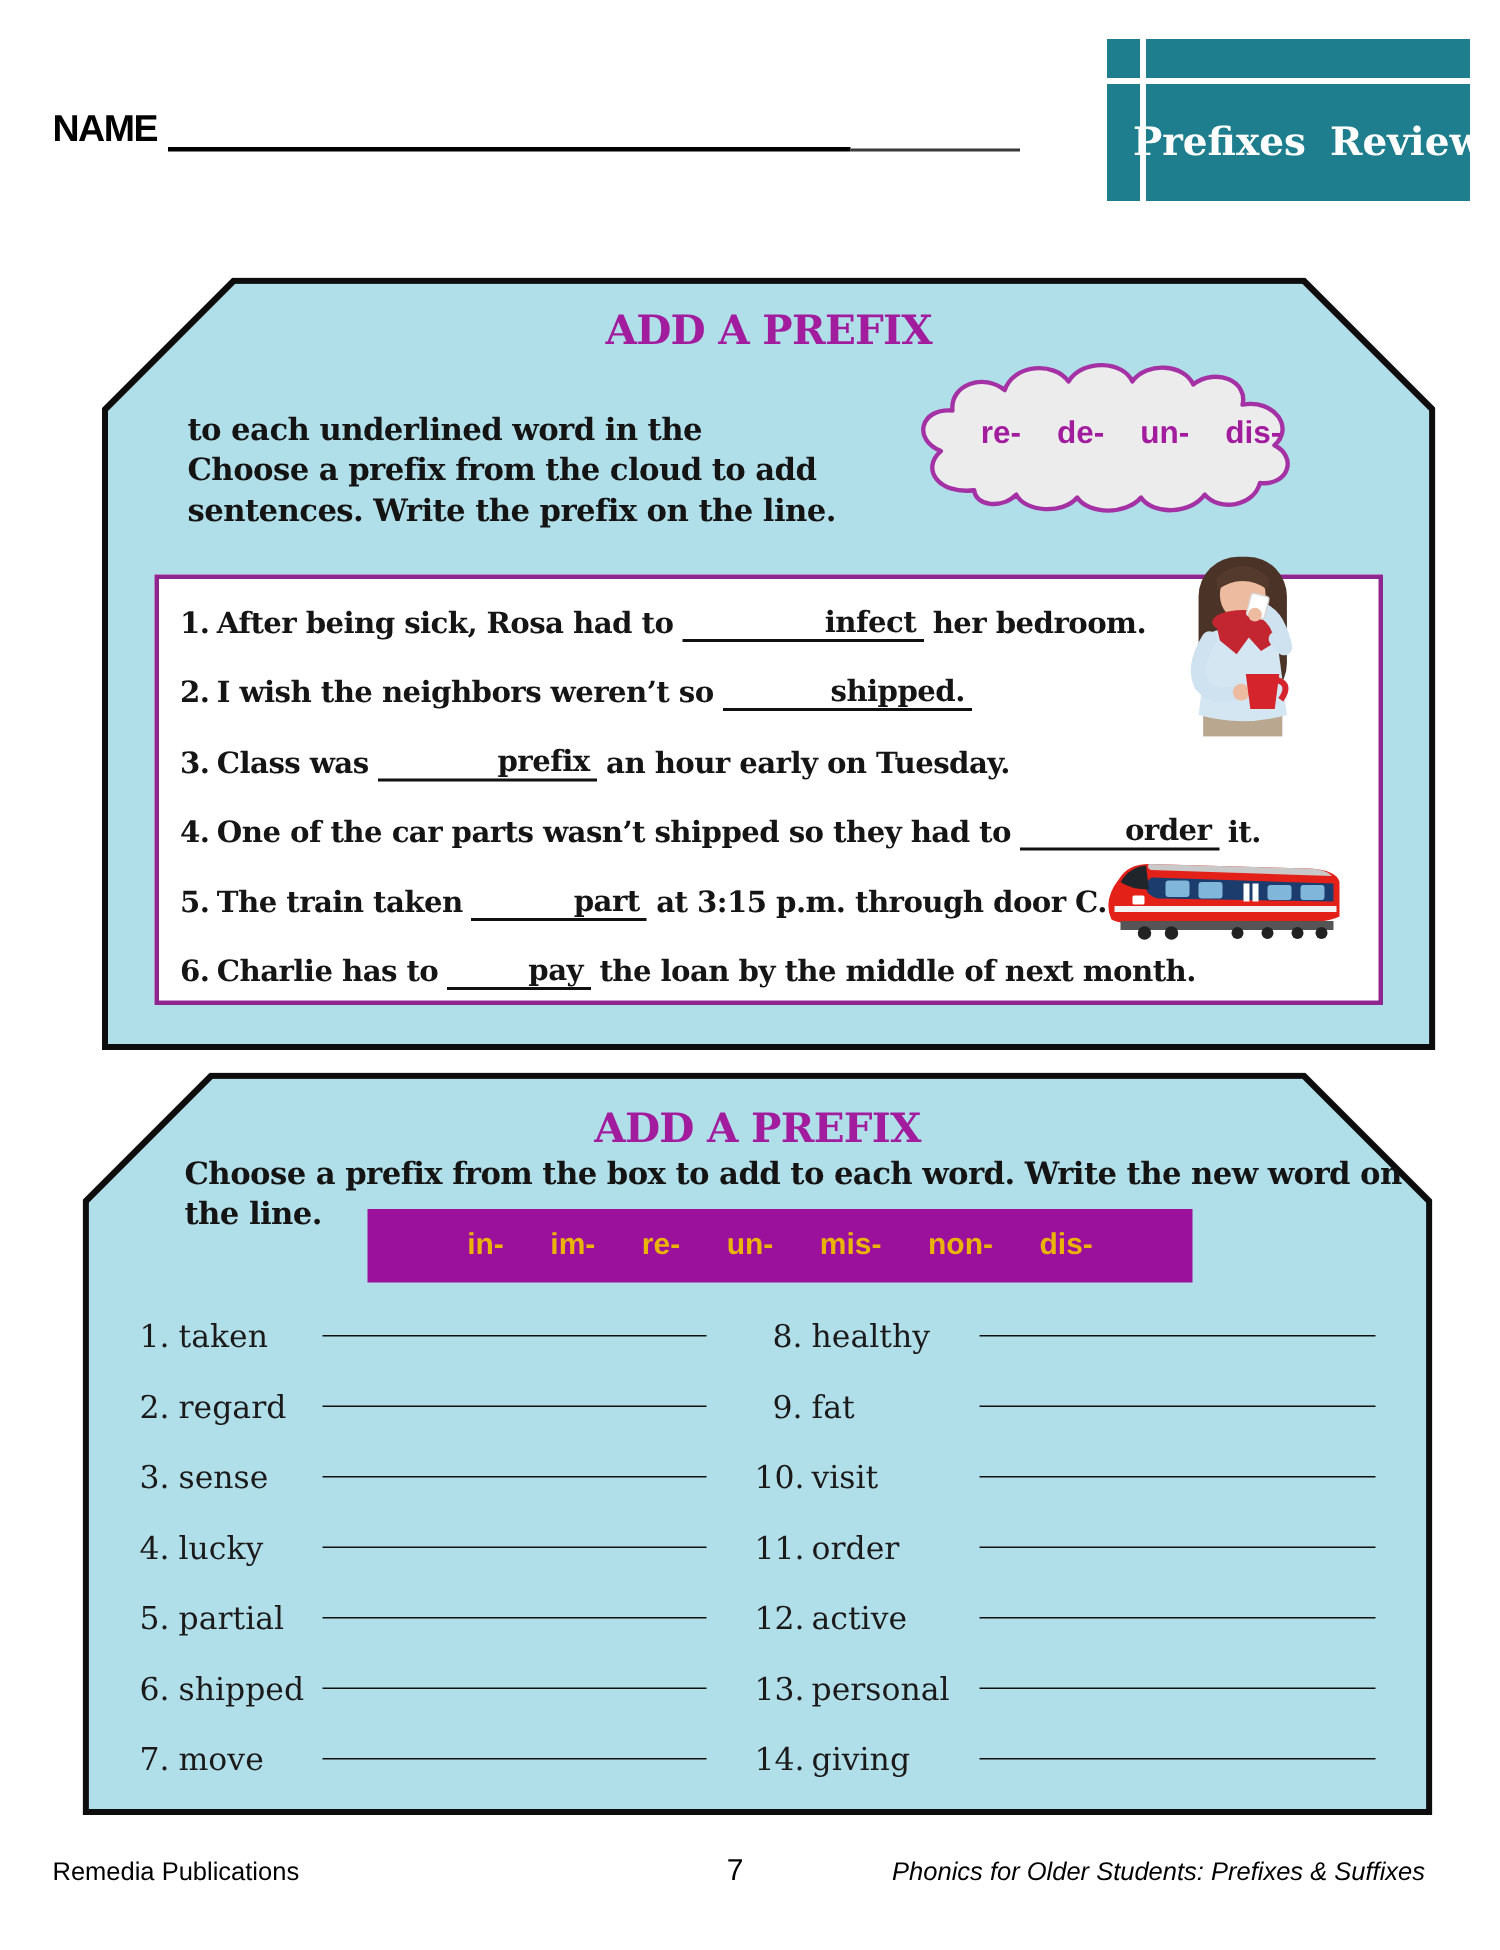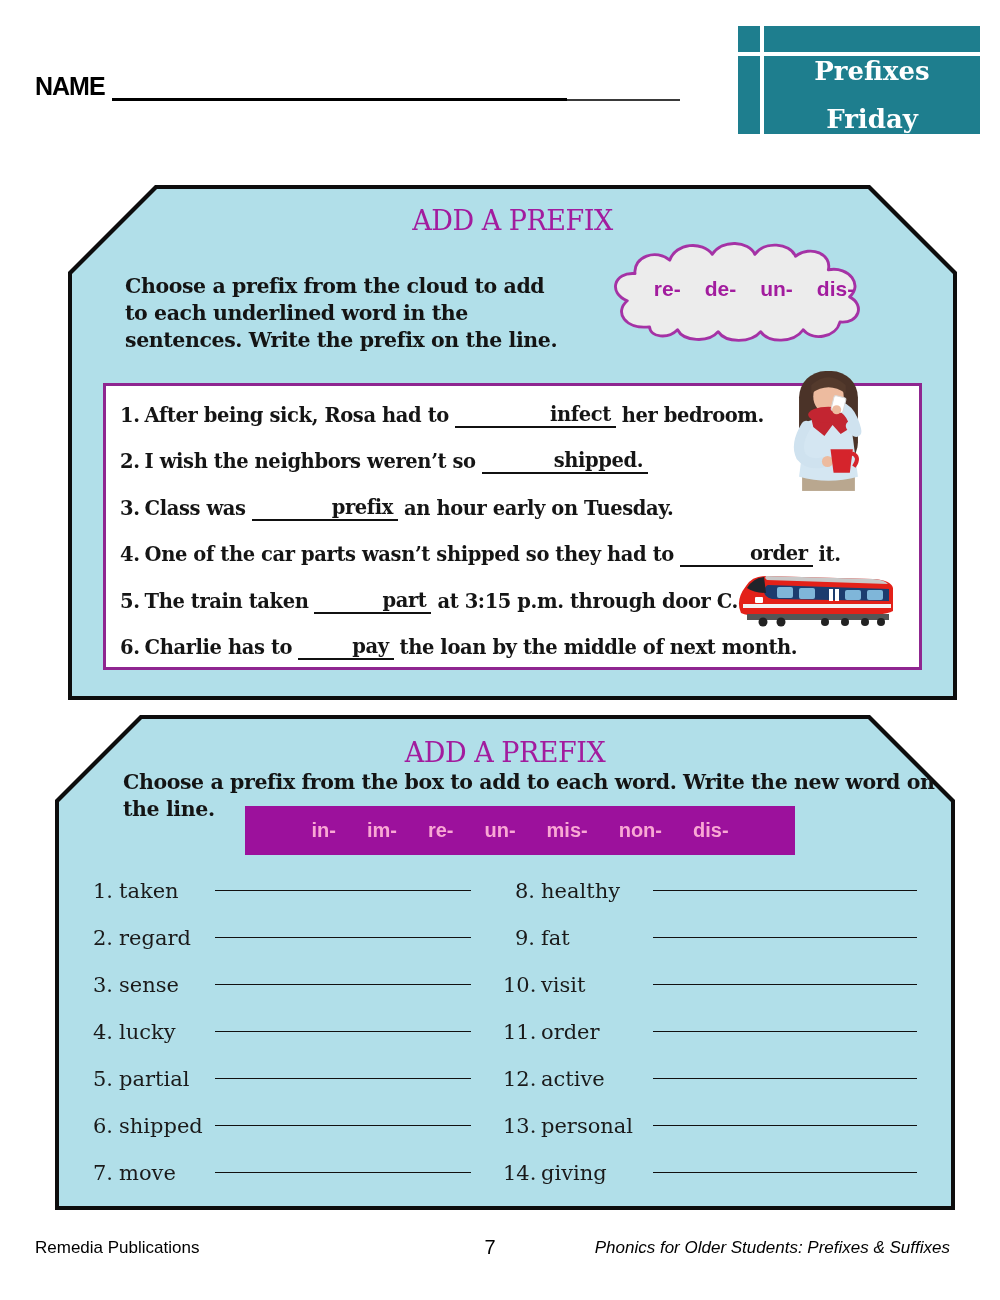--- a/index.html
+++ b/index.html
@@ -10,53 +10,53 @@
   }
   
   .name-row { position:absolute; left:35px; top:72px; }
   .name-label { font-family:"Liberation Sans", sans-serif; font-weight:bold; font-size:25px; letter-spacing:-1px; color:#000; }
   .name-line-1 { position:absolute; left:77px; top:26px; width:455px; border-bottom:3px solid #000; display:inline-block; }
   .name-line-2 { position:absolute; left:532px; top:27px; width:113px; border-bottom:2px solid #3a3a3a; display:inline-block; }
   .badge { position:absolute; left:738px; top:26px; width:242px; height:108px; background:#1e7e8e; }
   .badge .v-line { position:absolute; left:22px; top:0; width:4px; height:100%; background:#fff; }
   .badge .h-line { position:absolute; left:0; top:26px; width:100%; height:4px; background:#fff; }
   .badge .badge-text { position:absolute; left:26px; top:30px; right:0; bottom:0;
-     display:flex; flex-direction:column; align-items:center; justify-content:center; gap:16px; }
+     display:flex; flex-direction:row; align-items:center; justify-content:center; gap:16px; }
   .badge .badge-text div { color:#fff; font-weight:bold; font-size:26px; line-height:32px; }
   
   .panel { position:absolute; }
   .pbg { position:absolute; inset:0; background:#0d0d0d; }
   .pin { position:absolute; inset:4px; background:#b1dfe9; }
   #panel1 { left:68px; top:185px; width:889px; height:515px; }
   #panel1 .pbg { clip-path:polygon(87px 0, 802px 0, 889px 87px, 889px 515px, 0 515px, 0 87px); }
   #panel1 .pin { clip-path:polygon(85px 0, 796px 0, 881px 85px, 881px 507px, 0 507px, 0 85px); }
   #panel2 { left:55px; top:715px; width:900px; height:495px; }
   #panel2 .pbg { clip-path:polygon(85px 0, 815px 0, 900px 85px, 900px 495px, 0 495px, 0 85px); }
   #panel2 .pin { clip-path:polygon(83px 0, 809px 0, 892px 83px, 892px 487px, 0 487px, 0 83px); }
   .pcontent { position:absolute; inset:0; z-index:2; }
   .ptitle { position:absolute; left:0; width:100%; text-align:center; color:#a21c9e;
-     font-weight:normal; font-size:27px; letter-spacing:-0.5px; }
+     font-weight:bold; font-size:27px; letter-spacing:-0.5px; }
   
   .instr1 { position:absolute; left:57px; top:88px; font-weight:bold; font-size:20.5px; line-height:27px; color:#141414; letter-spacing:-0.4px; }
   .cloud-wrap { position:absolute; left:525px; top:50px; width:316px; height:116px; }
   .cloud-prefixes { position:absolute; left:30px; right:24px; top:42px; display:flex; justify-content:center; gap:24px; }
   .cloud-prefixes span { font-family:"Liberation Sans", sans-serif; font-weight:bold; font-size:21px; color:#a21c9e; }
   .sentence-box { position:absolute; left:35px; top:198px; width:819px; height:287px; background:#fff; border:3px solid #8f2690; padding:6px 0 0 14px; }
   .sentence { height:46.5px; display:flex; align-items:center; font-size:19.5px; font-weight:bold; color:#151515; letter-spacing:-0.4px; white-space:nowrap; }
   .s-num { margin-right:5px; }
   .u-unit { display:inline-flex; align-items:baseline; border-bottom:2.5px solid #111; padding-right:5px; margin:0 6px; }
   .s-blank { display:inline-block; }
   .s-word { font-weight:bold; }
   .woman { position:absolute; left:697px; top:178px; width:128px; height:132px; z-index:3; }
   .train { position:absolute; left:665px; top:382px; width:168px; height:62px; z-index:3; }
   
   .instr2 { position:absolute; left:68px; top:54px; font-weight:bold; font-size:20.5px; line-height:27px; color:#141414; letter-spacing:-0.4px; }
   .prefix-box { position:absolute; left:190px; top:91px; width:550px; height:49px; background:#9c119c;
      display:flex; align-items:center; justify-content:center; gap:31px; }
-  .prefix-box span { font-family:"Liberation Sans", sans-serif; font-weight:bold; font-size:20px; color:#f9a8d4; }
+  .prefix-box span { font-family:"Liberation Sans", sans-serif; font-weight:bold; font-size:20px; color:#eab308; }
   .words-area { position:absolute; left:0; top:152px; width:100%; }
   .word-col { position:absolute; top:0; }
   .word-col-left { left:38px; width:380px; }
   .word-col-right { left:448px; width:420px; }
   .word-row { height:47px; display:flex; align-items:center; font-size:21px; color:#1a1a1a; }
   .w-num { text-align:right; margin-right:6px; }
   .word-col-left .w-num { width:20px; }
   .word-col-right .w-num { width:32px; }
   .word-col-left .w-word { width:96px; }
   .word-col-right .w-word { width:112px; }
@@ -77,33 +77,33 @@
     <span class="name-label">NAME</span>
     <span class="name-line-1"></span>
     <span class="name-line-2"></span>
   </div>
 
   <div class="badge">
     <div class="v-line"></div>
     <div class="h-line"></div>
     <div class="badge-text">
       <div>Prefixes</div>
-      <div>Friday</div>
+      <div>Review</div>
     </div>
   </div>
 
   <div class="panel" id="panel1">
     <div class="pbg"></div>
     <div class="pin"></div>
     <div class="pcontent">
       <div class="ptitle" style="top:20px;">ADD A PREFIX</div>
 
       <div class="instr1">
+        <div>to each underlined word in the</div>
         <div>Choose a prefix from the cloud to add</div>
-        <div>to each underlined word in the</div>
         <div>sentences. Write the prefix on the line.</div>
       </div>
 
       <div class="cloud-wrap">
         <svg viewBox="0 0 320 120" width="316" height="116">
           <path d="M 55,95 C 30,98 18,80 32,68 C 12,60 18,38 40,40 C 38,22 62,14 76,26
                    C 82,8 110,6 120,20 C 130,4 158,6 164,20 C 174,6 200,8 206,22
                    C 222,10 244,20 240,36 C 262,32 276,52 262,64 C 278,72 272,92 252,90
                    C 248,106 224,110 214,98 C 204,112 178,112 170,100 C 160,112 134,112 126,100
                    C 116,112 90,110 84,98 C 74,108 56,106 55,95 Z" fill="#ececec" stroke="#a532a5" stroke-width="3" stroke-linejoin="round"></path>

